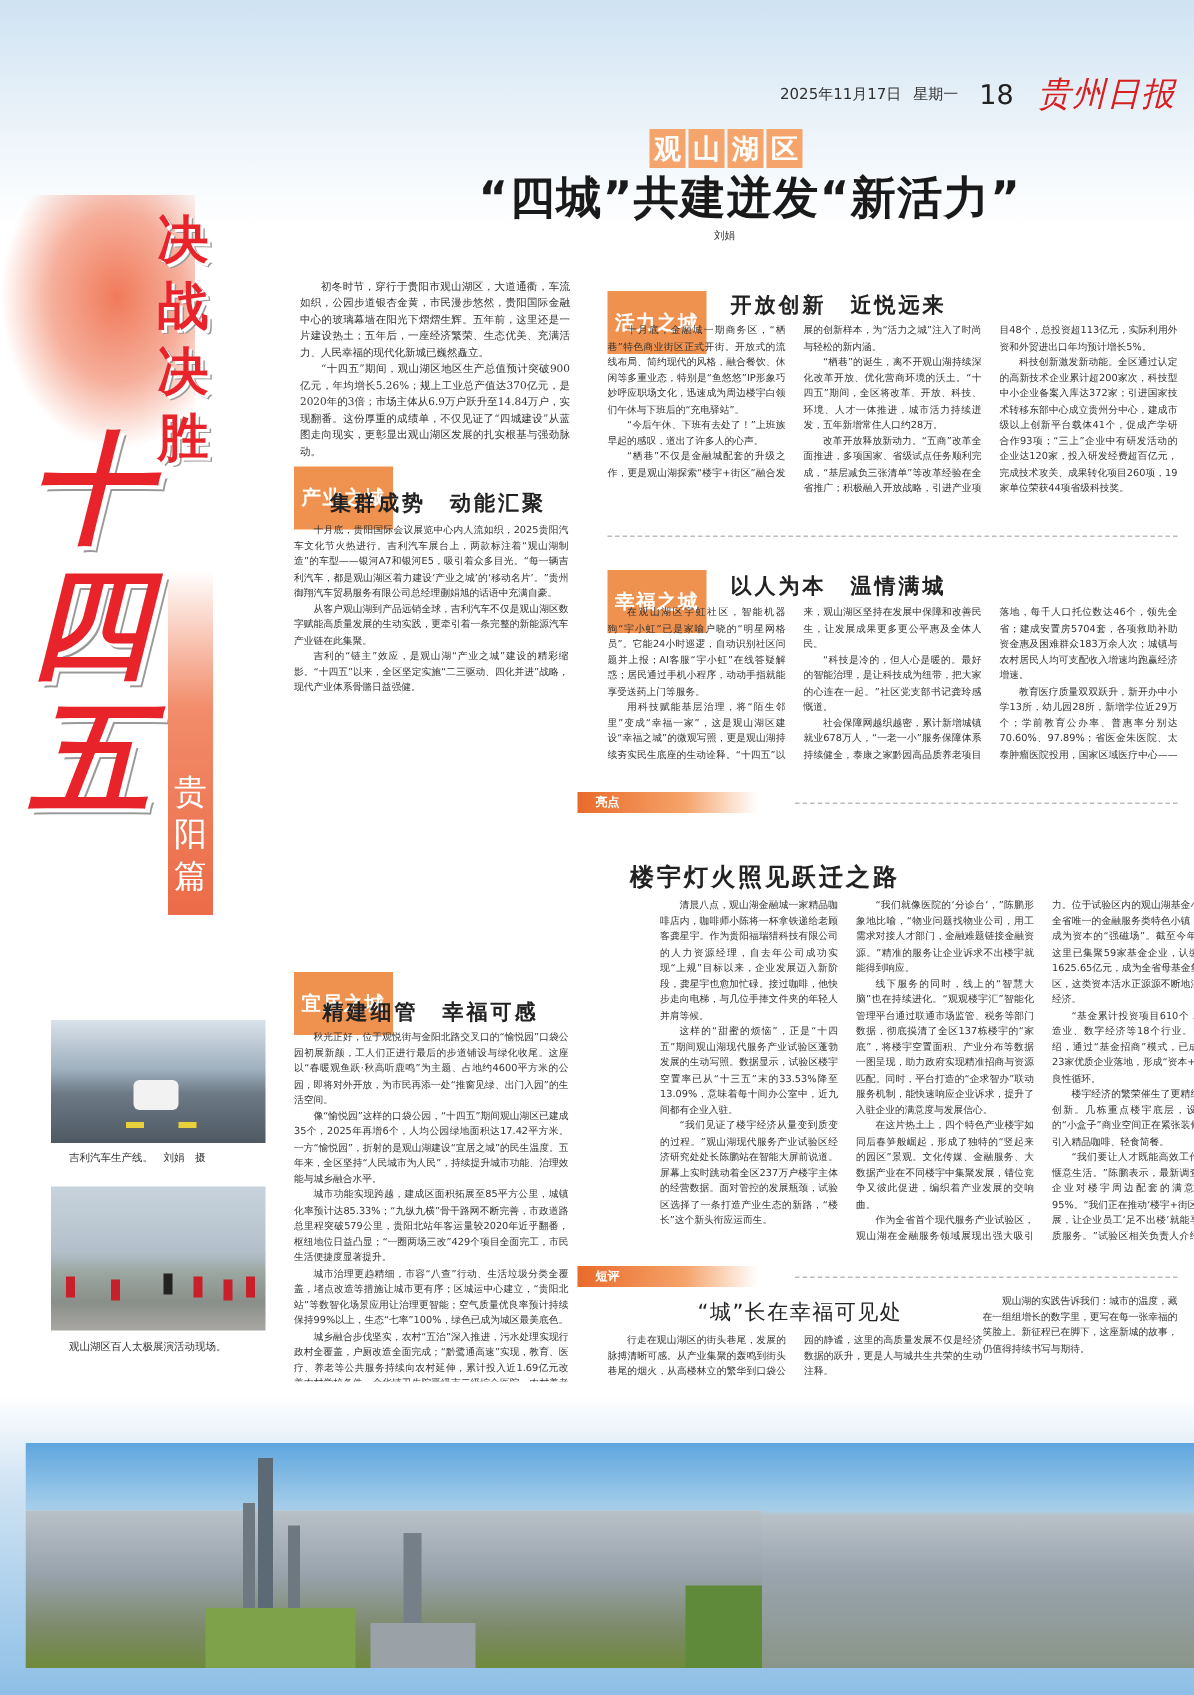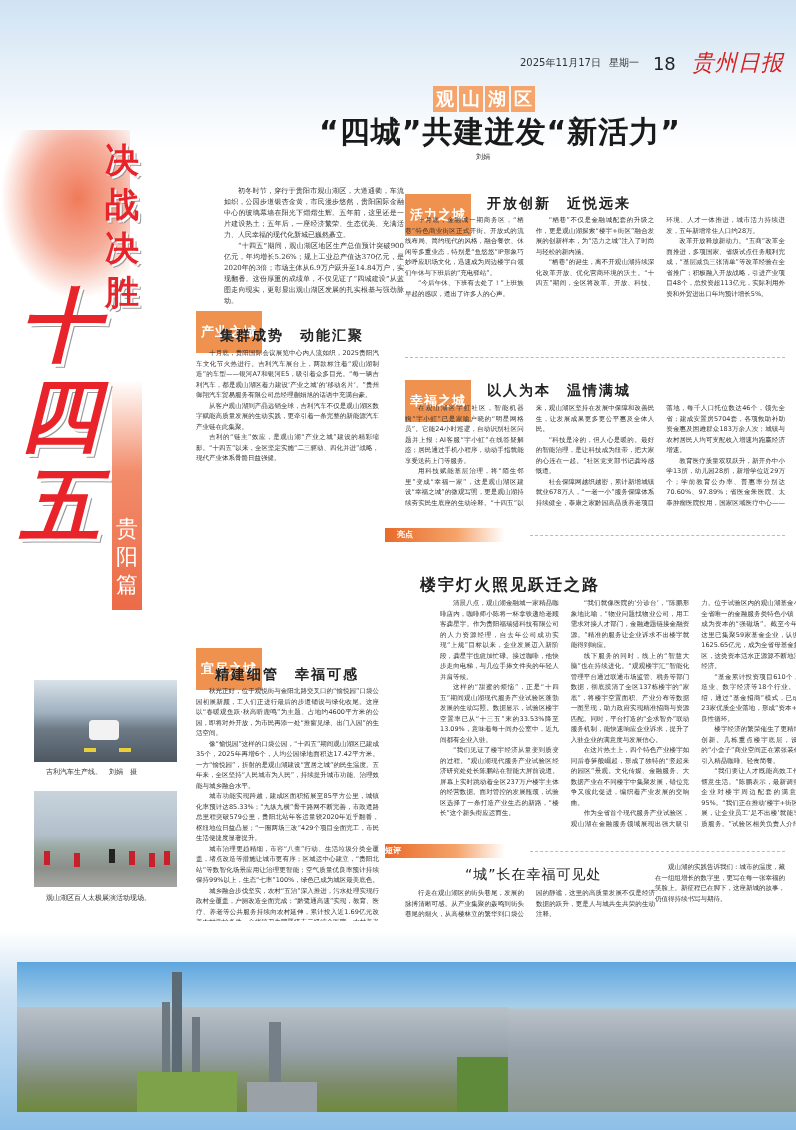--- a/index.html
+++ b/index.html
@@ -61,21 +61,21 @@
     position: absolute; left: 112px; top: 250px; width: 30px; height: 230px;
     background: linear-gradient(180deg, rgba(240,120,90,0) 0%, #f28c6a 40%, #ec6b48 100%);
   }
   .city-label {
     position: absolute; left: 112px; top: 385px; width: 30px;
     color: #fff; font-size: 22px; line-height: 28px; text-align: center;
   }
 
   .col { position: absolute; font-size: 6.5px; line-height: 10.5px; color: #333; text-align: justify; }
   .col p { text-indent: 2em; margin-bottom: 0; }
-  .intro { left: 200px; top: 186px; width: 180px; font-size: 7px; line-height: 11px; font-family: "DejaVu Serif", serif; margin-left: 24px; }
+  .intro { left: 200px; top: 186px; width: 180px; font-size: 7px; line-height: 11px; font-family: "DejaVu Serif", serif; }
 
   .sec-tag {
     position: absolute; background: #f0924f; color: #fff; font-weight: bold; font-size: 13px;
     padding: 12px 5px; letter-spacing: 1px;
   }
   .sec-sub { position: absolute; font-size: 14px; font-weight: bold; color: #222; letter-spacing: 2px; }
 
   .photo {
     position: absolute; overflow: hidden;
   }
@@ -95,21 +95,21 @@
   .highlight-band {
     position: absolute; left: 385px; top: 528px; width: 120px; height: 14px;
     background: linear-gradient(90deg, #e96a2a 0%, #f5a46b 60%, rgba(255,255,255,0) 100%);
     color: #fff; font-size: 8px; font-weight: bold; padding-left: 12px; line-height: 14px;
   }
   .hl-title { position: absolute; left: 420px; top: 575px; font-size: 16px; font-weight: bold; color: #222; letter-spacing: 2px; font-family: Liberation Sans, sans-serif; }
 
   .review-band {
     position: absolute; left: 385px; top: 844px; width: 120px; height: 14px;
     background: linear-gradient(90deg, #e96a2a 0%, #f5a46b 60%, rgba(255,255,255,0) 100%);
-    color: #fff; font-size: 8px; font-weight: bold; line-height: 14px;
+    color: #fff; font-size: 8px; font-weight: bold; padding-left: 12px; line-height: 14px;
   }
   .review-title { position: absolute; left: 465px; top: 866px; font-size: 14px; color: #222; letter-spacing: 1px; }
   .pano-wrap { position: absolute; left: 17px; top: 962px; width: 491px; height: 150px; overflow: hidden; }
   .tower { position: absolute; bottom: 0; background: #6e7880; }
   .green { position: absolute; bottom: 0; background: #7ea24a; }
 </style>
 </head>
 <body>
 
 <div class="sky-top"></div>
@@ -179,20 +179,21 @@
 <div class="caption" style="left:46px; top:893px;">观山湖区百人太极展演活动现场。</div>
 
 <div class="sec-tag" style="left:405px; top:194px;">活力之城</div>
 <div class="sec-sub" style="left:487px; top:195px;">开放创新　近悦远来</div>
 <div class="col" style="left:405px; top:215px; width:380px; height:120px; column-count:3; column-gap:12px; overflow:hidden;">
   <p>十月底，金融城一期商务区，“栖巷”特色商业街区正式开街。开放式的流线布局、简约现代的风格，融合餐饮、休闲等多重业态，特别是“鱼悠悠”IP形象巧妙呼应职场文化，迅速成为周边楼宇白领们午休与下班后的“充电驿站”。</p>
   <p>“今后午休、下班有去处了！”上班族早起的感叹，道出了许多人的心声。</p>
   <p>“栖巷”不仅是金融城配套的升级之作，更是观山湖探索“楼宇+街区”融合发展的创新样本，为“活力之城”注入了时尚与轻松的新内涵。</p>
   <p>“栖巷”的诞生，离不开观山湖持续深化改革开放、优化营商环境的沃土。“十四五”期间，全区将改革、开放、科技、环境、人才一体推进，城市活力持续迸发，五年新增常住人口约28万。</p>
   <p>改革开放释放新动力。“五商”改革全面推进，多项国家、省级试点任务顺利完成，“基层减负三张清单”等改革经验在全省推广；积极融入开放战略，引进产业项目48个，总投资超113亿元，实际利用外资和外贸进出口年均预计增长5%。</p>
+  <p>科技创新激发新动能。全区通过认定的高新技术企业累计超200家次，科技型中小企业备案入库达372家；引进国家技术转移东部中心成立贵州分中心，建成市级以上创新平台载体41个，促成产学研合作93项；“三上”企业中有研发活动的企业达120家，投入研发经费超百亿元，完成技术攻关、成果转化项目260项，19家单位荣获44项省级科技奖。</p>
 
 </div>
 
 <div class="dash-sep" style="left:405px; top:357px; width:380px;"></div>
 
 <div class="sec-tag" style="left:405px; top:380px;">幸福之城</div>
 <div class="sec-sub" style="left:487px; top:382px;">以人为本　温情满城</div>
 <div class="col" style="left:405px; top:403px; width:380px; height:110px; column-count:3; column-gap:12px; overflow:hidden;">
   <p>在观山湖区宇虹社区，智能机器狗“宇小虹”已是家喻户晓的“明星网格员”。它能24小时巡逻，自动识别社区问题并上报；AI客服“宇小虹”在线答疑解惑；居民通过手机小程序，动动手指就能享受送药上门等服务。</p>
   <p>用科技赋能基层治理，将“陌生邻里”变成“幸福一家”，这是观山湖区建设“幸福之城”的微观写照，更是观山湖持续夯实民生底座的生动诠释。“十四五”以来，观山湖区坚持在发展中保障和改善民生，让发展成果更多更公平惠及全体人民。</p>

